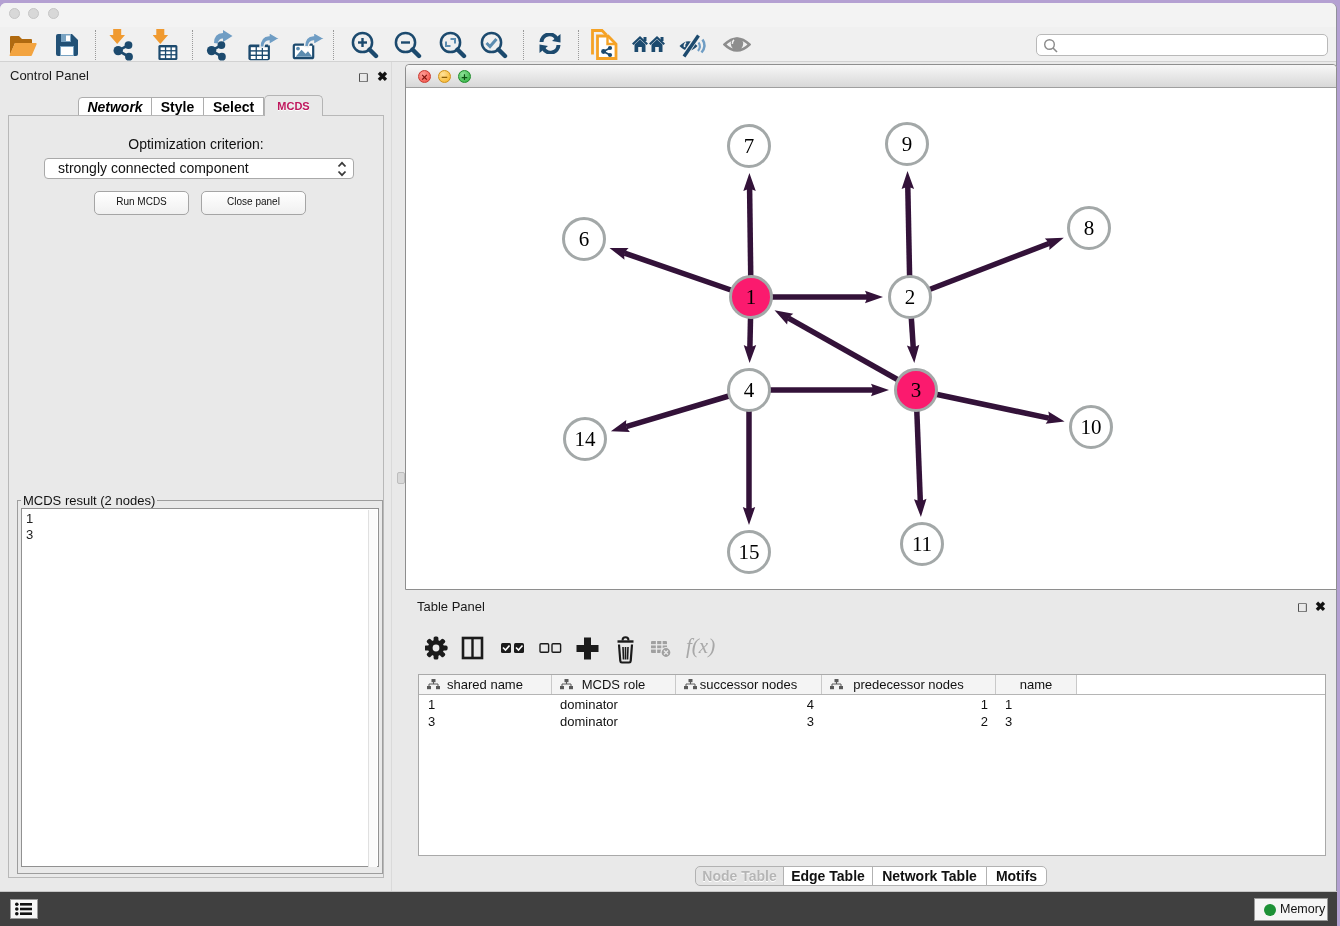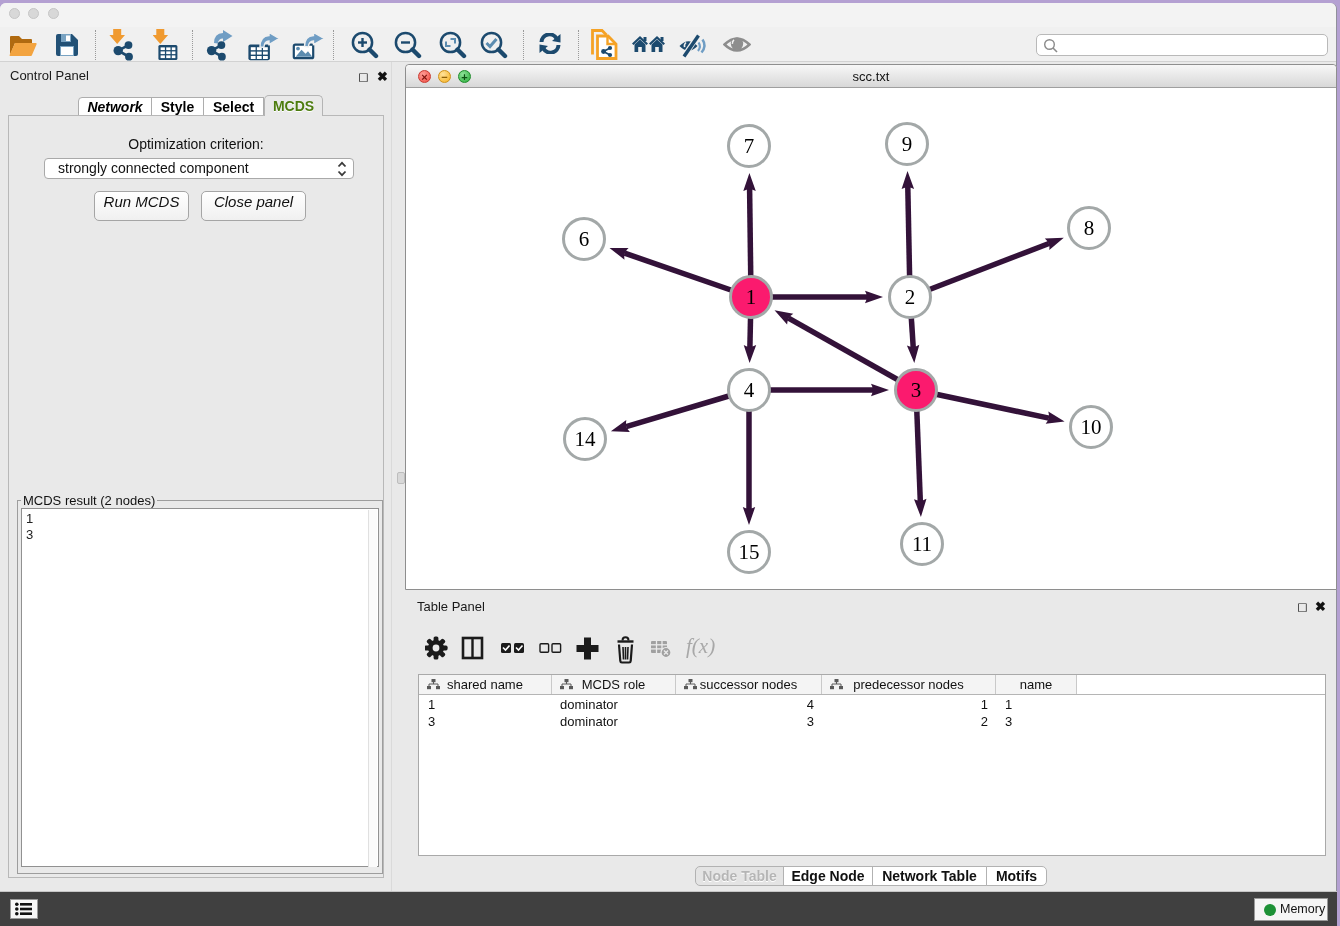--- a/index.html
+++ b/index.html
@@ -10,24 +10,24 @@
 #wtitle{position:absolute;top:4px;width:100%;text-align:center;color:#b5b5b5;font-size:13px;}
 #toolbar{position:absolute;left:0;top:27px;width:1336px;height:35px;background:#f0f0f0;border-bottom:1px solid #d2d2d2;}
 .sep{position:absolute;top:3px;height:30px;width:0;border-left:1px dotted #9a9a9a;}
 .ticon{position:absolute;top:3px;}
 #search{position:absolute;left:1036px;top:34px;width:292px;height:22px;background:#fff;border:1px solid #b9b9b9;border-radius:5px;}
 
 #cp-title{position:absolute;left:10px;top:68px;font-size:13px;color:#1a1a1a;}
 .winbtns{position:absolute;font-size:13px;color:#111;}
 .tab{position:absolute;top:97px;height:19px;background:#fff;border:1px solid #adadad;color:#000;font-size:14px;font-weight:bold;text-align:center;line-height:18px;}
 #tabpanel{position:absolute;left:8px;top:115px;width:376px;height:763px;border:1px solid #b8b8b8;background:#e9e9e9;}
-#mcdstab{position:absolute;left:264px;top:95px;width:59px;height:21px;background:#e9e9e9;border:1px solid #b4b4b4;border-bottom:none;border-radius:5px 5px 0 0;color:#4d7c0f;text-shadow:0 1px 0 #fff;font-size:14px;font-weight:bold;text-align:center;line-height:21px;}
+#mcdstab{position:absolute;left:264px;top:95px;width:59px;height:21px;background:#e9e9e9;border:1px solid #b4b4b4;border-bottom:none;border-radius:5px 5px 0 0;color:#be185d;text-shadow:0 1px 0 #fff;font-size:11px;font-weight:bold;text-align:center;line-height:21px;}
 #optlabel{position:absolute;left:0px;top:136px;width:392px;text-align:center;font-size:14px;color:#111;}
 #combo{position:absolute;left:44px;top:158px;width:310px;height:21px;background:#fff;border:1px solid #a9a9a9;border-radius:4px;font-size:14px;line-height:19px;padding-left:13px;color:#111;}
-.btn{position:absolute;top:191px;height:30px;background:linear-gradient(#ffffff,#f0f0f0);border:1px solid #a5a5a5;border-radius:5px;font-size:15px;text-align:center;line-height:19px;color:#111;font-style:italic;}
+.btn{position:absolute;top:191px;height:24px;background:linear-gradient(#ffffff,#f0f0f0);border:1px solid #a5a5a5;border-radius:5px;font-size:10px;text-align:center;line-height:19px;color:#111;}
 #fieldset{position:absolute;left:17px;top:500px;width:366px;height:374px;border:1px solid #9d9d9d;}
 #legend{position:absolute;left:21px;top:493px;background:#e9e9e9;padding:0 2px;font-size:13px;color:#111;}
 #resultbox{position:absolute;left:3px;top:7px;width:358px;height:359px;background:#fff;border:1px solid #919191;}
 #vscroll{position:absolute;right:1px;top:1px;width:9px;height:357px;background:#fafafa;border-left:1px solid #e0e0e0;}
 
 #divhandle{position:absolute;left:397px;top:472px;width:8px;height:12px;background:#d8d8d8;border:1px solid #bdbdbd;border-radius:2px;}
 
 #netwin{position:absolute;left:405px;top:64px;width:932px;height:526px;background:#fff;border:1px solid #8e8e8e;border-radius:4px 4px 0 0;}
 #nettitle{position:absolute;left:0;top:0;width:100%;height:23px;background:linear-gradient(#f7f7f7,#d8d8d8);border-bottom:1px solid #9f9f9f;border-radius:4px 4px 0 0;}
 .tl{position:absolute;top:5px;width:13px;height:13px;border-radius:50%;font-size:11px;line-height:12px;text-align:center;font-weight:bold;}
@@ -223,21 +223,20 @@
   </div>
   <div id="legend">MCDS result (2 nodes)</div>
   <div id="divhandle"></div>
   <div class="abs" style="left:391px;top:62px;width:1px;height:829px;background:#dadada;"></div>
   <div class="abs" style="left:866px;top:585px;width:8px;height:5px;background:#e3e3e3;border:1px solid #c9c9c9;border-bottom:none;"></div>
   <div id="netwin">
     <div id="nettitle">
       <div class="tl" style="left:12px;background:radial-gradient(circle at 35% 30%,#ff9d96,#ee4b40);border:1px solid #c93a31;color:#7e120c;">×</div>
       <div class="tl" style="left:32px;background:radial-gradient(circle at 35% 30%,#ffe29a,#f5b01e);border:1px solid #cf9117;color:#8a5d05;">−</div>
       <div class="tl" style="left:52px;background:radial-gradient(circle at 35% 30%,#8fe29a,#27ab36);border:1px solid #1d8c2a;color:#0b5213;">+</div>
-      <div id="netname">scc.txt</div>
     </div>
     <svg width="930" height="501" viewBox="406 89 930 501" style="position:absolute;left:0;top:24px;">
 <g stroke="#331239" stroke-width="5.5">
 <line x1="751" y1="297" x2="749.6" y2="189.0"></line>
 <line x1="751" y1="297" x2="624.6" y2="253.1"></line>
 <line x1="751" y1="297" x2="867.0" y2="297.0"></line>
 <line x1="751" y1="297" x2="749.9" y2="347.0"></line>
 <line x1="910" y1="297" x2="907.8" y2="187.0"></line>
 <line x1="910" y1="297" x2="1048.9" y2="243.5"></line>
 <line x1="910" y1="297" x2="913.2" y2="347.1"></line>
@@ -393,21 +392,21 @@
     <div class="td" style="left:257px;top:22px;width:138px;text-align:right;">4</div>
     <div class="td" style="left:403px;top:22px;width:166px;text-align:right;">1</div>
     <div class="td" style="left:586px;top:22px;">1</div>
     <div class="td" style="left:9px;top:39px;">3</div>
     <div class="td" style="left:141px;top:39px;">dominator</div>
     <div class="td" style="left:257px;top:39px;width:138px;text-align:right;">3</div>
     <div class="td" style="left:403px;top:39px;width:166px;text-align:right;">2</div>
     <div class="td" style="left:586px;top:39px;">3</div>
   </div>
   <div class="btab" style="left:695px;width:89px;background:#e4e4e4;color:#b5b5b5;border-radius:5px 0 0 5px;text-shadow:0 1px 0 #fff;">Node Table</div>
-  <div class="btab" style="left:783px;width:90px;">Edge Node</div>
+  <div class="btab" style="left:783px;width:90px;">Edge Table</div>
   <div class="btab" style="left:872px;width:115px;">Network Table</div>
   <div class="btab" style="left:986px;width:61px;border-radius:0 5px 5px 0;">Motifs</div>
   <div id="statusbar">
     <div id="listbtn">
       <svg width="18" height="14" viewBox="0 0 18 14" style="position:absolute;left:4px;top:2px;">
         <g fill="#111">
           <circle cx="1.8" cy="2.3" r="1.8"></circle>
           <rect x="5" y="1" width="12" height="2.6"></rect>
           <circle cx="1.8" cy="7" r="1.8"></circle>
           <rect x="5" y="5.7" width="12" height="2.6"></rect>

